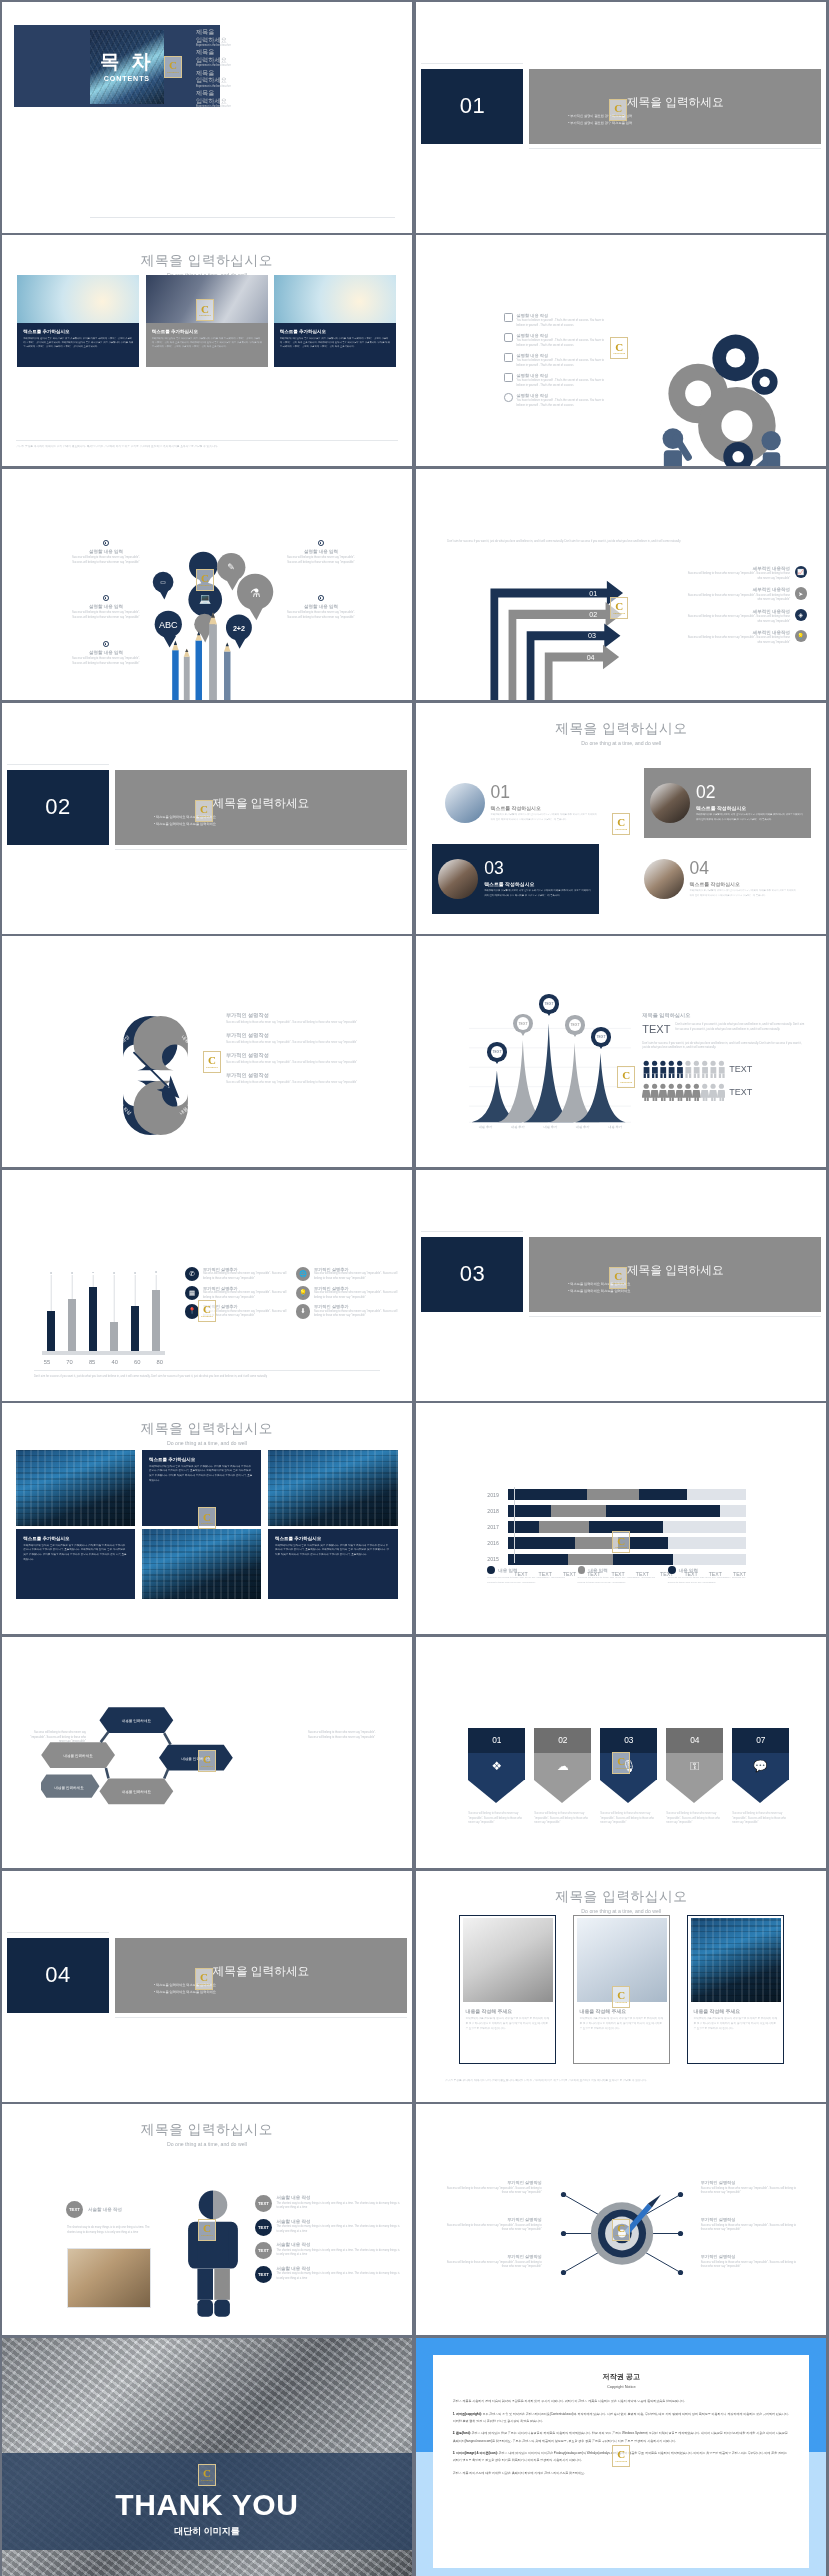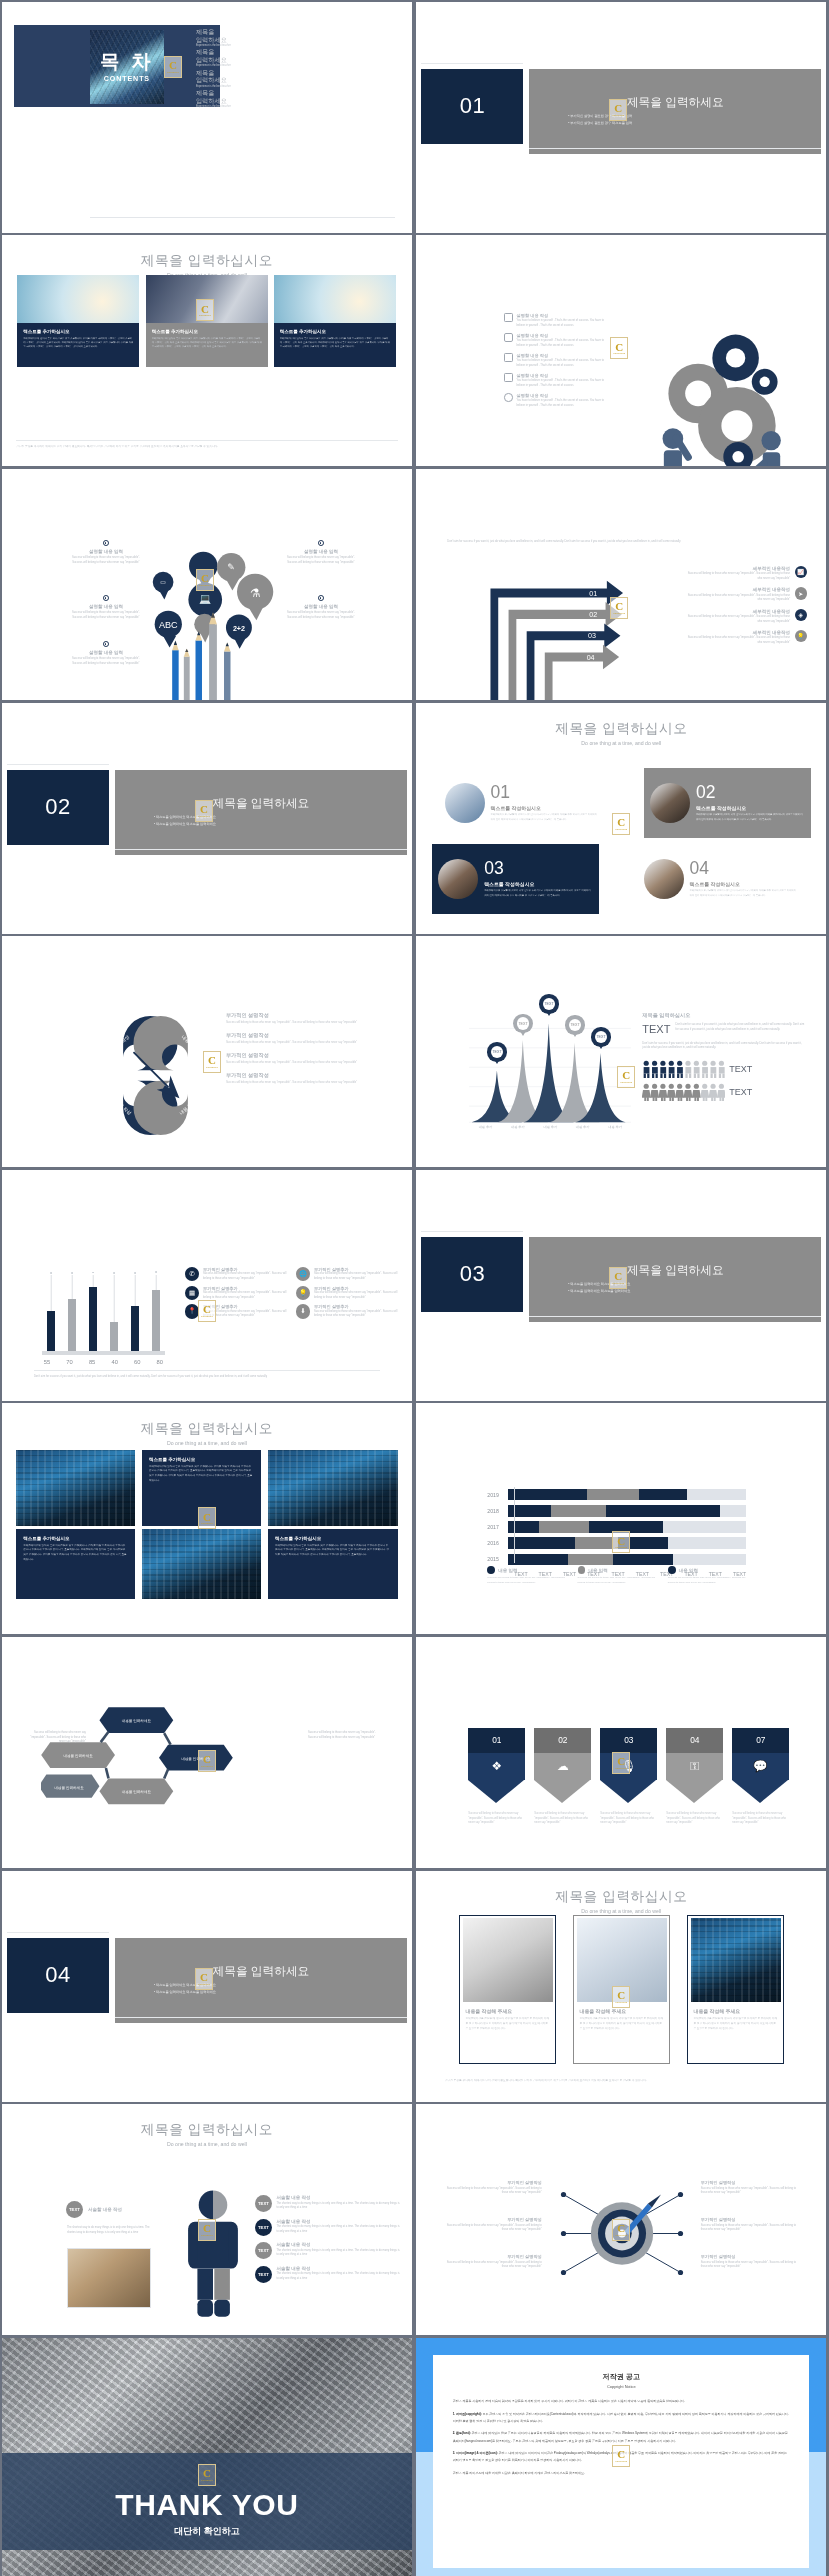--- a/index.html
+++ b/index.html
@@ -36,21 +36,21 @@
   .s1-list { position:absolute; left:194px; top:26px; width:123px; }
   .s1-li { margin-bottom:1.3px; }
   .s1-li .k { color:#b6bbc1; font-size:6.2px; line-height:1.25; }
   .s1-li .e { color:#c3c8ce; font-size:2.6px; margin-top:0.6px; }
   .s1-rule { position:absolute; left:88px; bottom:15.6px; width:305px; height:0.6px; background:#e3e6ea; }
 
   
   .dv-left { position:absolute; left:5.2px; top:67px; width:102px; height:75px; background:#122744;
     display:flex; align-items:center; justify-content:center; }
   .dv-num { color:#fff; font-size:22px; font-weight:300; letter-spacing:0.6px; }
-  .dv-right { position:absolute; left:113px; top:67px; width:292px; height:85px; background:#8c8c8c; }
+  .dv-right { position:absolute; left:113px; top:67px; width:292px; height:75px; background:#8c8c8c; }
   .dv-ttl { position:absolute; left:0; right:0; top:26px; text-align:center; color:#fff; font-size:11.7px;
     opacity:.92; line-height:1.25; }
   .dv-bul { position:absolute; left:39px; top:44px; color:#e9eaec; font-size:3.2px; line-height:2.2; }
   .dv-line1 { position:absolute; left:5.2px; top:61px; width:102px; height:0.6px; background:#e5e8eb; }
   .dv-line2 { position:absolute; left:113px; top:146px; width:292px; height:0.6px; background:#e5e8eb; }
   .logo-wm { position:absolute; width:18px; height:22px; border:0.6px solid #d9c58f;
     display:flex; align-items:center; justify-content:center; flex-direction:column;
     background:rgba(255,255,255,.55); z-index:20; }
   .logo-wm b { color:#c9a227; font-size:11px; font-family:"Liberation Serif", serif; line-height:.9; }
   .logo-wm i { color:#c9a227; font-size:1.9px; font-style:normal; letter-spacing:0.2px; }
@@ -1210,21 +1210,21 @@
   </div>
 
   <div class="slide tall">
     <div class="ty"></div>
     <div class="ty-band">
       <div class="logo-wm" style="position:relative;left:auto;top:auto;margin-bottom:3.9px;background:rgba(255,255,255,.2)">
         <b>C</b>
           <i>CONTENTS</i>
       </div>
       <h1>THANK YOU</h1>
-      <h2>대단히 확인하고</h2>
+      <h2>대단히 이미지를</h2>
     </div>
   </div>
 
   <div class="slide tall">
     <div class="cp">
       <div class="paper">
         <h3>저작권 공고</h3>
         <h4>Copyright Notice</h4>
         <p>콘텐츠 제품을 사용하기 전에 다음의 협약과 조항들을 자세히 읽어 주시기 바랍니다. 귀하가 이 콘텐츠 제품을 사용하는 것은 사용자 계약과 보증에 동의하셨음을 알려드립니다.</p>
         <p><b>1. 저작권(copyright):</b> <span>모든 콘텐츠의 소유 및 저작권은 콘텐츠테이크아웃(Contentstakeout)과 저작자에게 있습니다. 사전 승낙 없이 불법적 이용, 무단전재, 배포 기타 방법에 의하여 영리 목적으로 이용하거나 제삼자에게 이용하는 것은 금지되어 있습니다. 이러한 불법 행위 발견 시 준엄한 인사 및 형사상의 처벌을 받습니다.</span></p>

